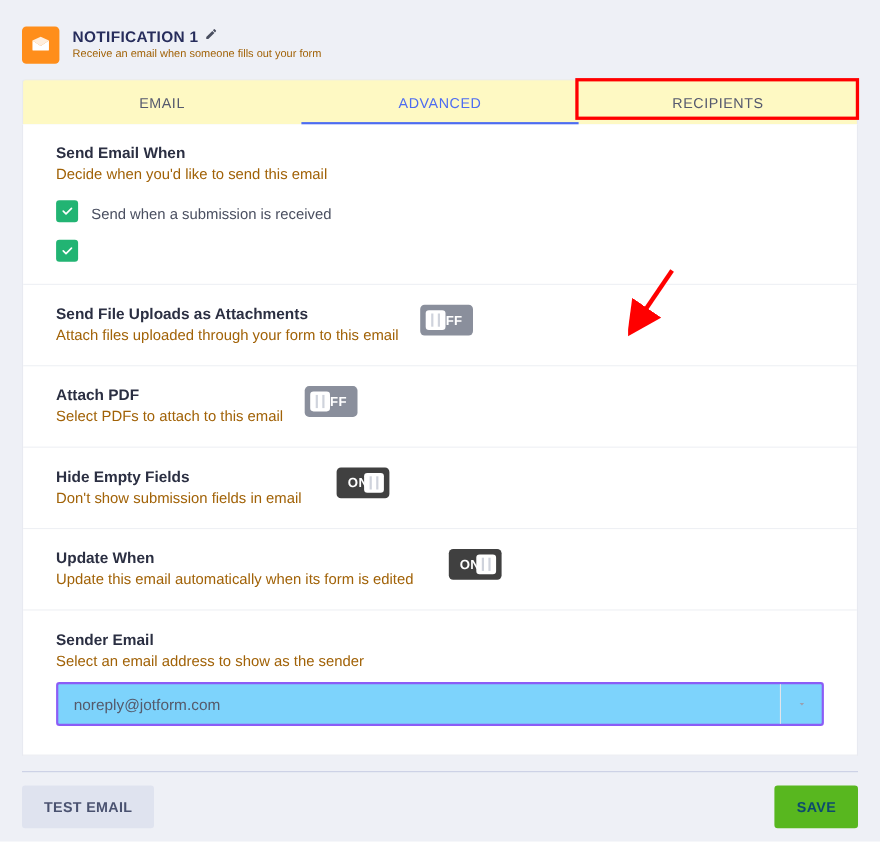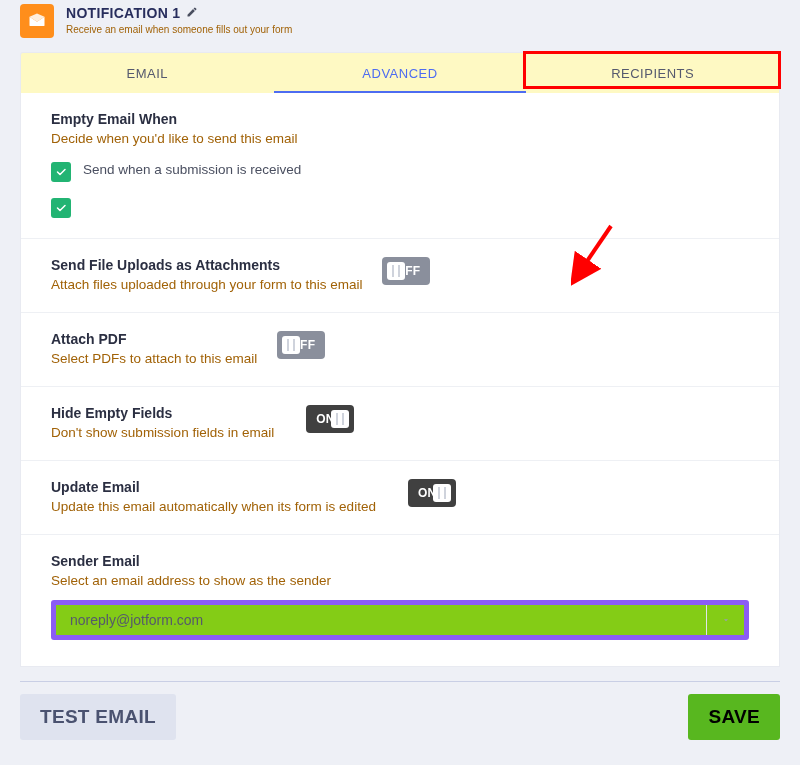--- a/index.html
+++ b/index.html
@@ -4,21 +4,21 @@
 <style>
   * { box-sizing: border-box; margin: 0; padding: 0; }
   body {
     font-family: -apple-system, BlinkMacSystemFont, "Segoe UI", Helvetica, Arial, sans-serif;
     background: #eef0f6;
     width: 800px;
     height: 765px;
     overflow: hidden;
   }
   .container {
-    padding: 4px 20px 0 20px;
+    padding: 24px 20px 0 20px;
   }
   .header {
     display: flex;
     align-items: flex-start;
     gap: 12px;
     margin-bottom: 14px;
   }
   .icon-box {
     width: 34px;
     height: 34px;
@@ -92,21 +92,21 @@
     font-weight: 700;
     color: #2b2f42;
     margin-bottom: 4px;
   }
   .sec-desc {
     font-size: 13.5px;
     color: #a16207;
   }
   .checkbox-row {
     display: flex;
-    align-items: flex-start;
+    align-items: flex-end;
     gap: 12px;
     margin-top: 16px;
   }
   .checkbox {
     width: 20px;
     height: 20px;
     background: #22b473;
     border-radius: 3px;
     display: flex;
     align-items: center;
@@ -164,25 +164,25 @@
     width: 2px;
     background: #cfd3dc;
   }
   .toggle .knob::before { left: 5px; }
   .toggle .knob::after { right: 5px; }
   .toggle.off .knob { left: 5px; }
   .toggle.on .knob { right: 5px; }
   .select {
     margin-top: 12px;
     display: flex;
-    border: 5px solid #8b5cf6;
+    border: 2px solid #8b5cf6;
     border-radius: 3px;
     height: 40px;
     align-items: stretch;
-    background: #84cc16;
+    background: #7dd3fc;
   }
   .select .value {
     flex: 1;
     padding: 0 14px;
     display: flex;
     align-items: center;
     font-size: 14px;
     color: #555a6b;
   }
   .select .caret {
@@ -197,35 +197,35 @@
     height: 1px;
     background: #c9cfe5;
     margin: 14px 0 12px;
   }
   .footer {
     display: flex;
     justify-content: space-between;
     padding: 0 20px 18px;
   }
   .btn {
-    font-size: 19px;
+    font-size: 13px;
     font-weight: 700;
     letter-spacing: .3px;
     padding: 12px 20px;
     border-radius: 3px;
     cursor: pointer;
     border: none;
   }
   .btn-test {
     background: #dfe3ef;
     color: #4a5270;
   }
   .btn-save {
     background: #58b71f;
-    color: #000000;
+    color: #0c4a6e;
   }
   .arrow {
     position: absolute;
     left: 550px;
     top: 125px;
     pointer-events: none;
   }
 </style>
 </head>
 <body>
@@ -263,21 +263,21 @@
     <svg class="arrow" width="50" height="70">
       <defs>
           <marker id="ah" markerWidth="8" markerHeight="8" refX="4" refY="4" orient="auto">
             <path d="M0,0 L8,4 L0,8 z" fill="#ff0000"></path>
           </marker>
         </defs>
       <line x1="40" y1="8" x2="8" y2="55" stroke="#ff0000" stroke-width="4" marker-end="url(#ah)"></line>
     </svg>
 
     <div class="section">
-      <div class="sec-title">Empty Email When</div>
+      <div class="sec-title">Send Email When</div>
       <div class="sec-desc">Decide when you'd like to send this email</div>
       <div class="checkbox-row">
         <div class="checkbox">
           <svg width="12" height="12" viewBox="0 0 24 24" fill="none">
               <path d="M5 12l5 5L20 7" stroke="#fff" stroke-width="3" stroke-linecap="round" stroke-linejoin="round"></path>
             </svg>
         </div>
         <div class="checkbox-label">Send when a submission is received</div>
       </div>
       <div class="checkbox-row">
@@ -317,21 +317,21 @@
         <div class="sec-desc">Don't show submission fields in email</div>
       </div>
       <div class="toggle on">
         <span>ON</span>
         <span class="knob"></span>
       </div>
     </div>
 
     <div class="section row-flex">
       <div>
-        <div class="sec-title">Update Email</div>
+        <div class="sec-title">Update When</div>
         <div class="sec-desc">Update this email automatically when its form is edited</div>
       </div>
       <div class="toggle on">
         <span>ON</span>
         <span class="knob"></span>
       </div>
     </div>
 
     <div class="section">
       <div class="sec-title">Sender Email</div>

